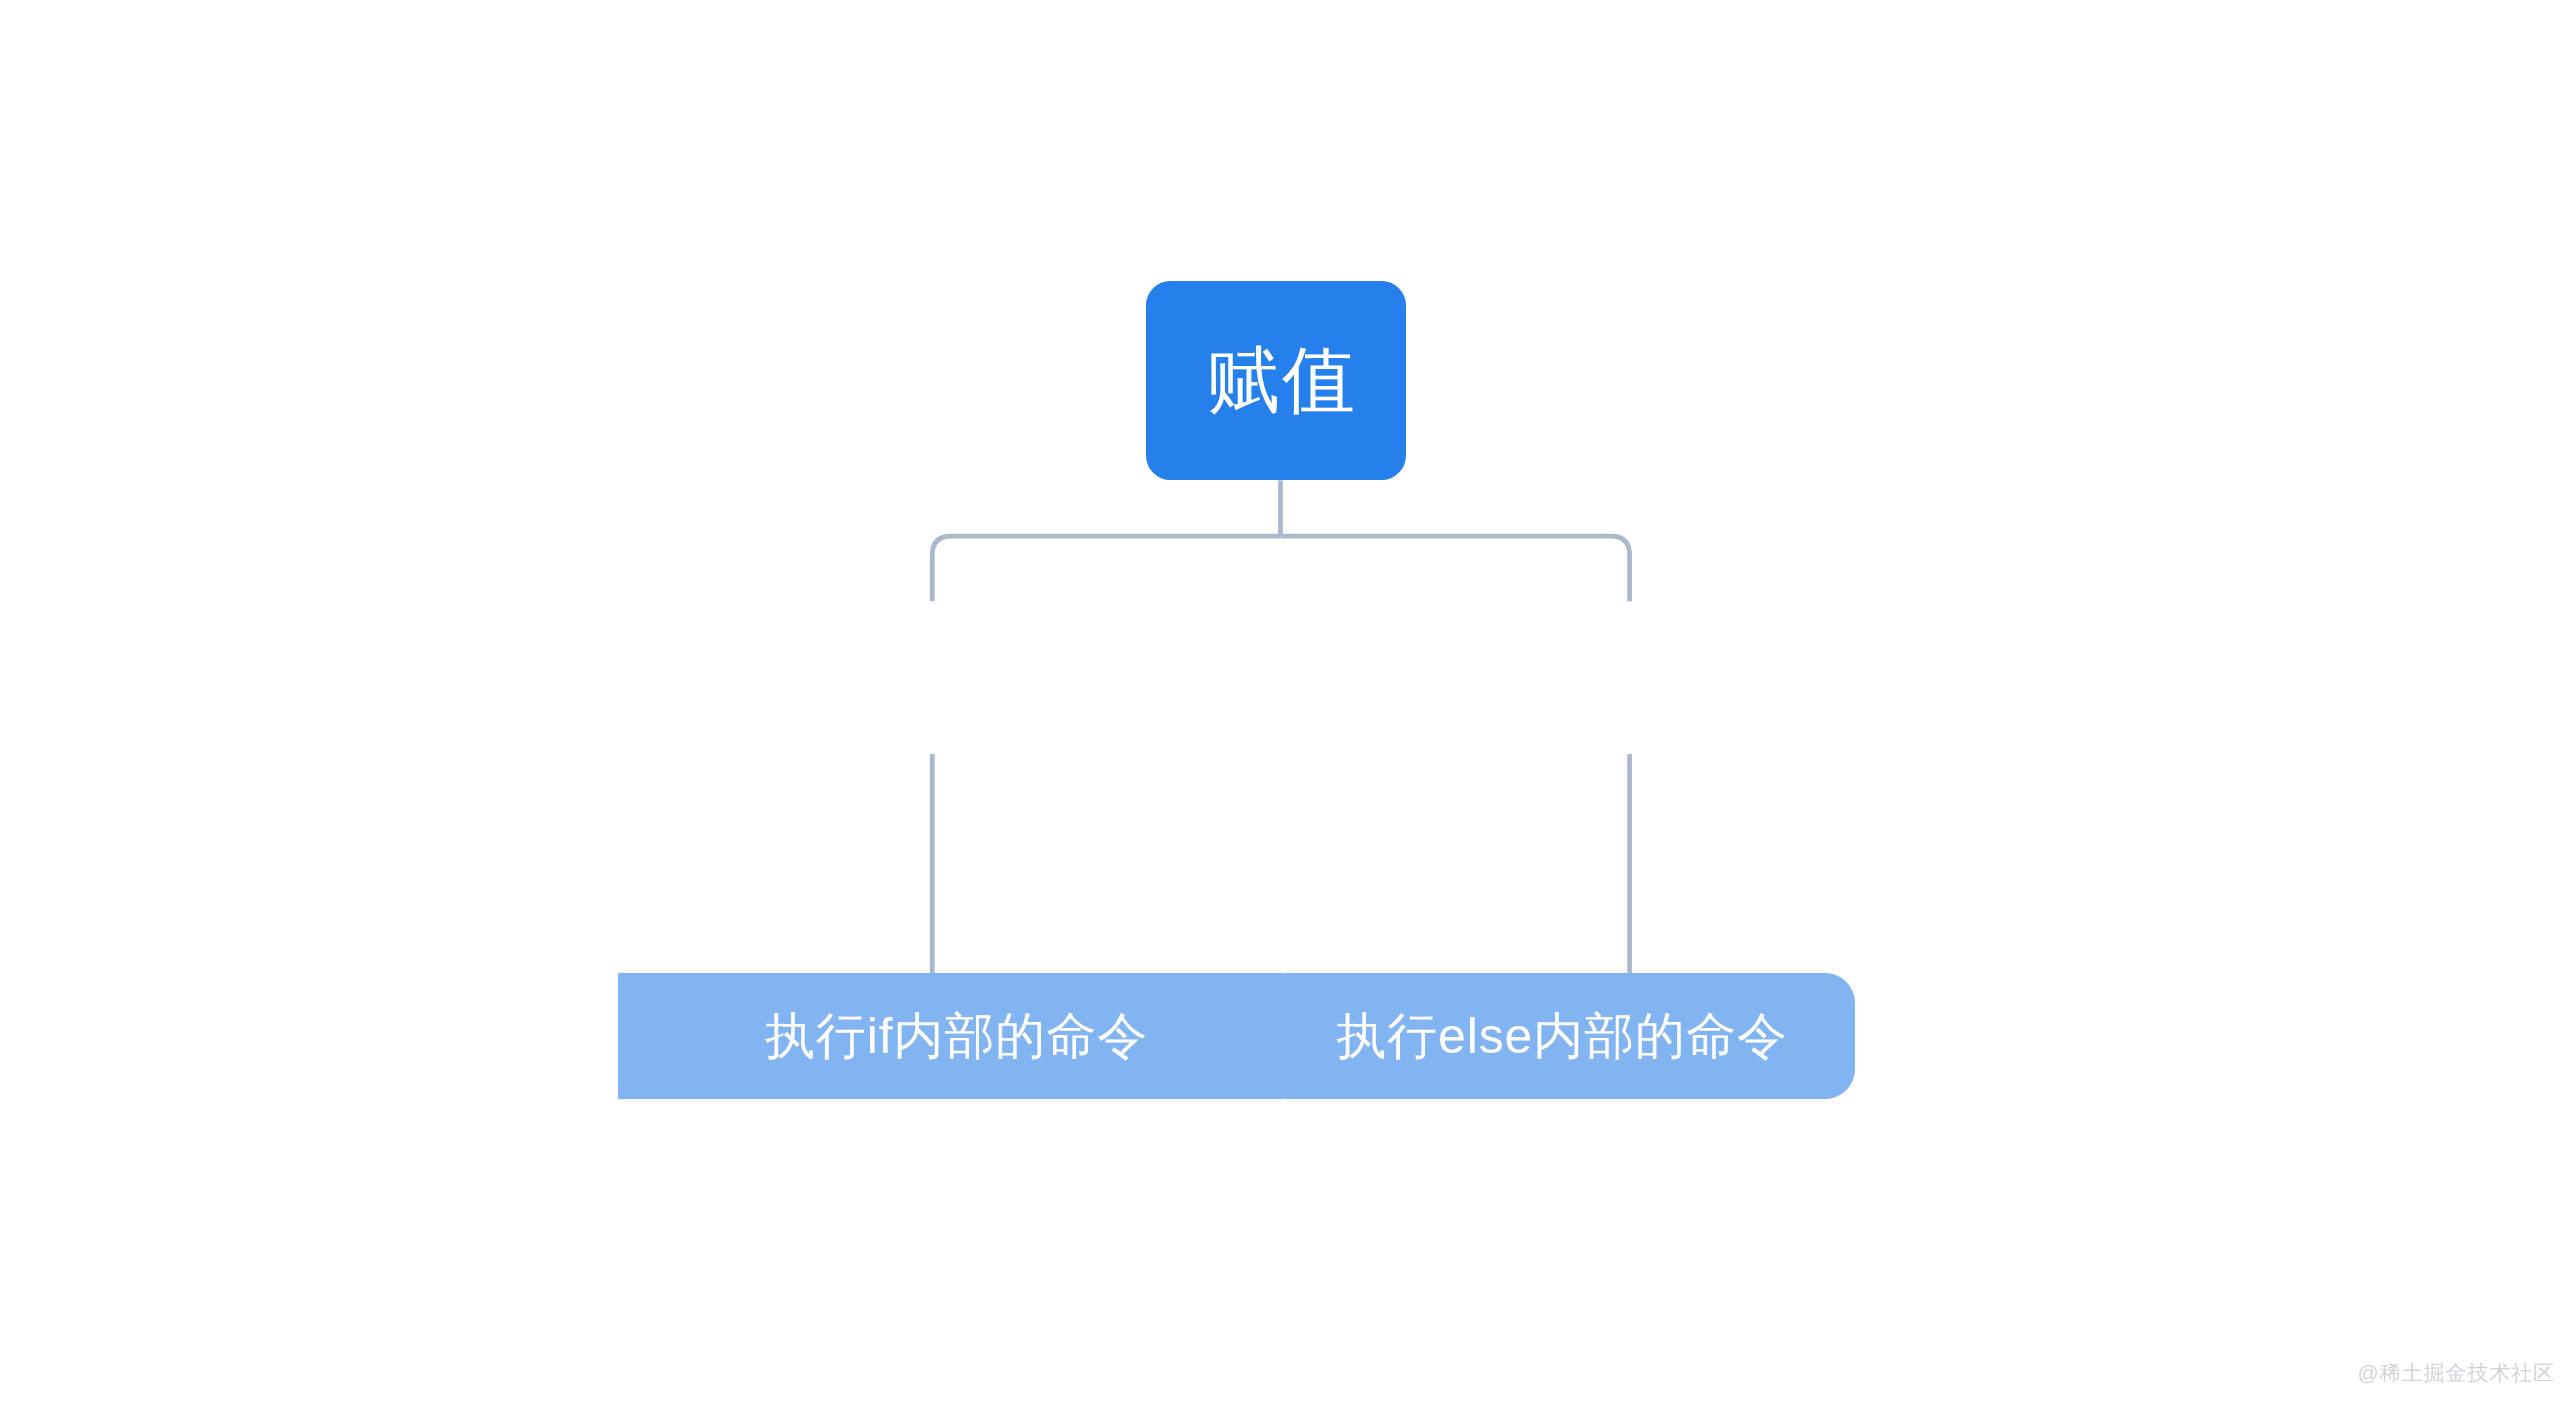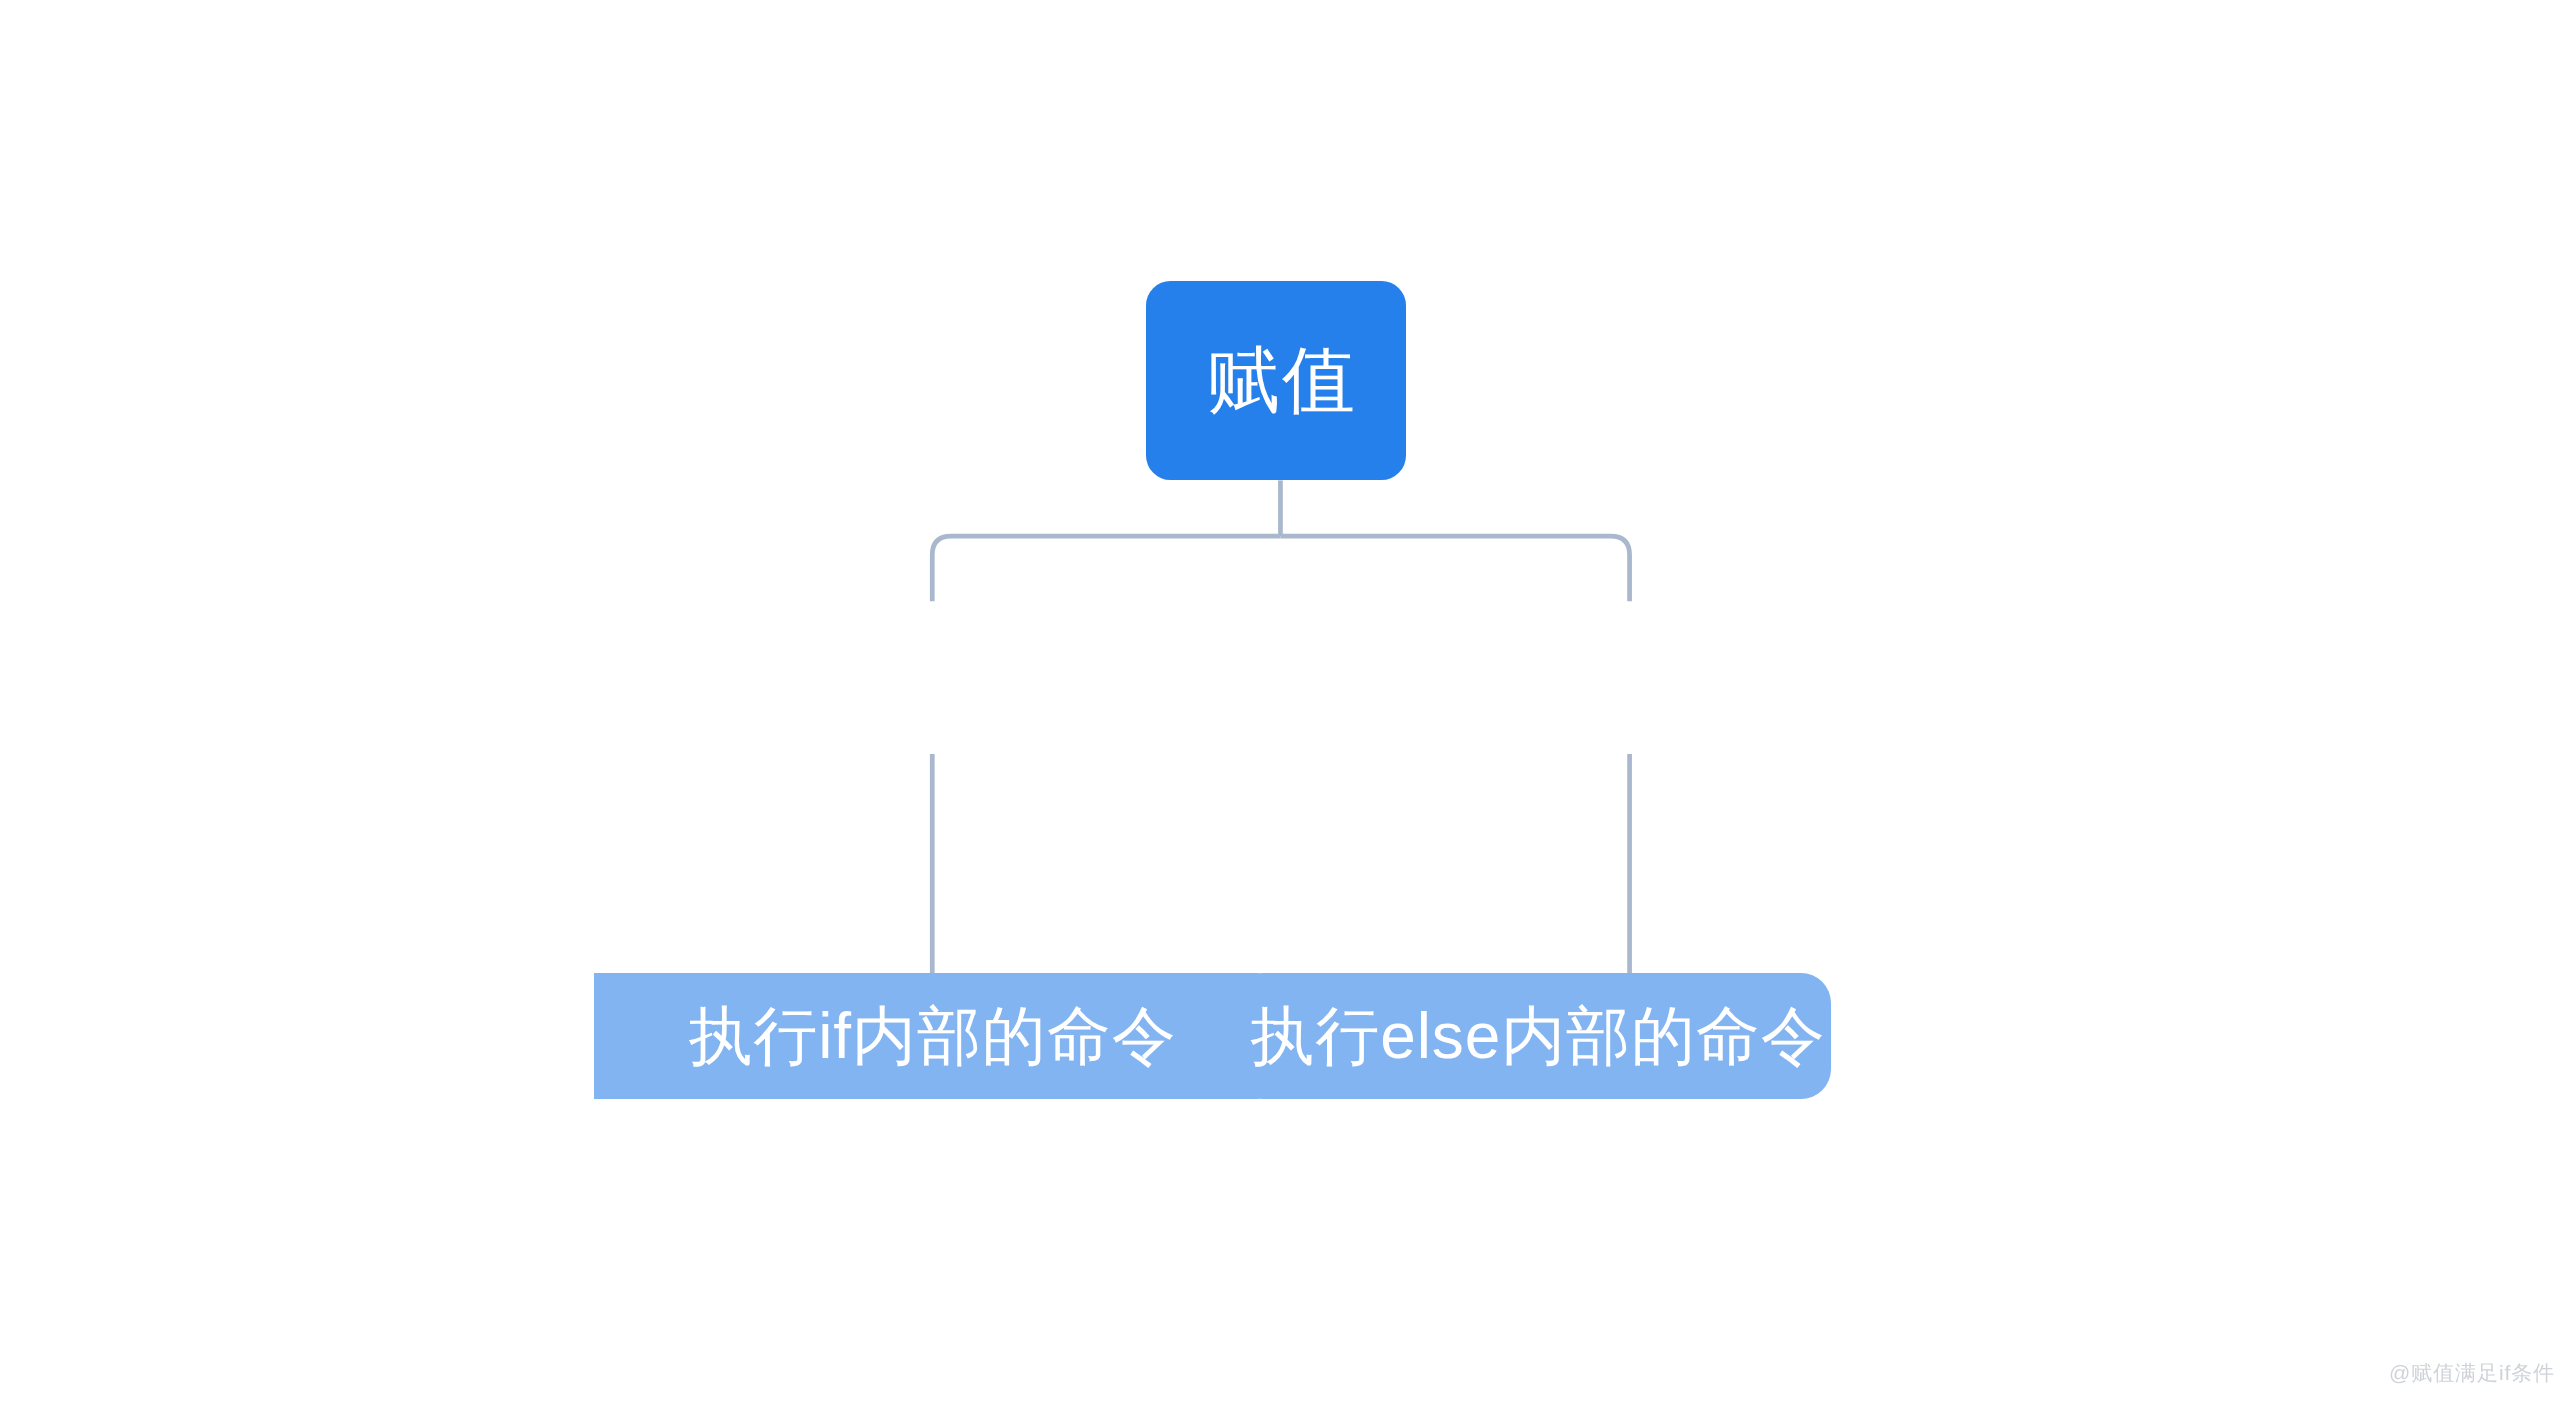--- a/index.html
+++ b/index.html
@@ -70,22 +70,23 @@
     top: 601px;
     width: 407px;
     height: 153px;
   }
 
   
   .node-action {
     background: #83B4F2;
     border-radius: 0;
     color: #ffffff;
-    font-size: 64px;
+    font-size: 50px;
     letter-spacing: 0.9px;
+    margin-left: 24px;
   }
   .node-action-left {
     left: 594px;
     top: 973px;
     width: 665px;
     height: 126px;
   }
   .node-action-right {
     left: 1233px;
     top: 973px;
@@ -129,16 +130,16 @@
 
 
   <div class="node node-action node-action-left">
     <span>执行if内部的命令</span>
   </div>
 
   <div class="node node-action node-action-right">
     <span>执行else内部的命令</span>
   </div>
 
-  <div class="watermark">@赋值满足if条件</div>
+  <div class="watermark">@稀土掘金技术社区</div>
 
 </div>
 
 
 </body></html>

